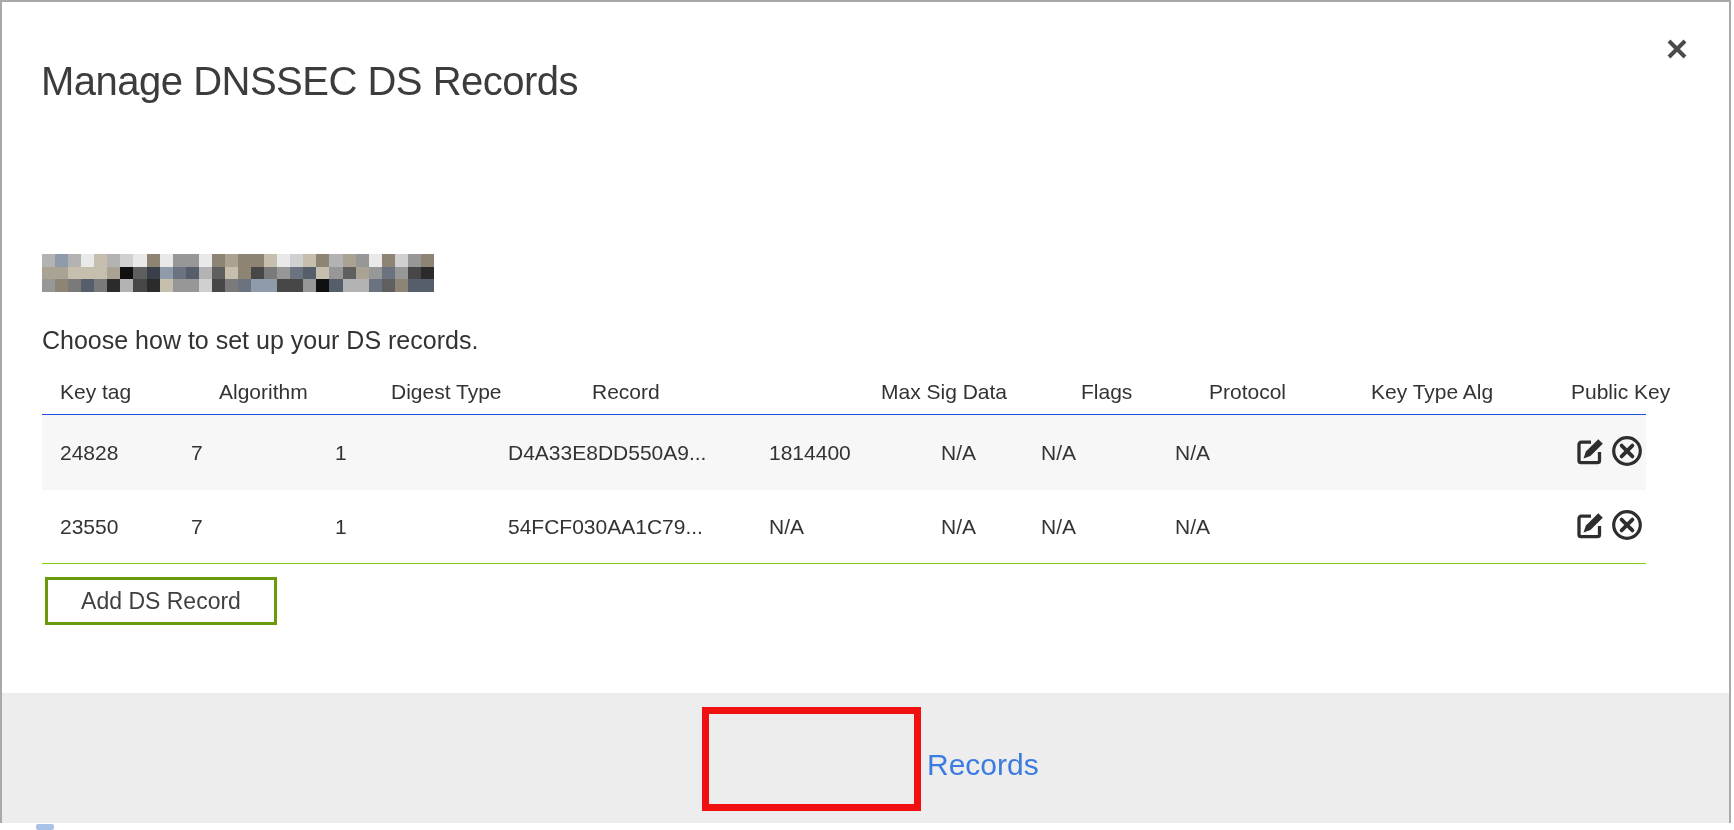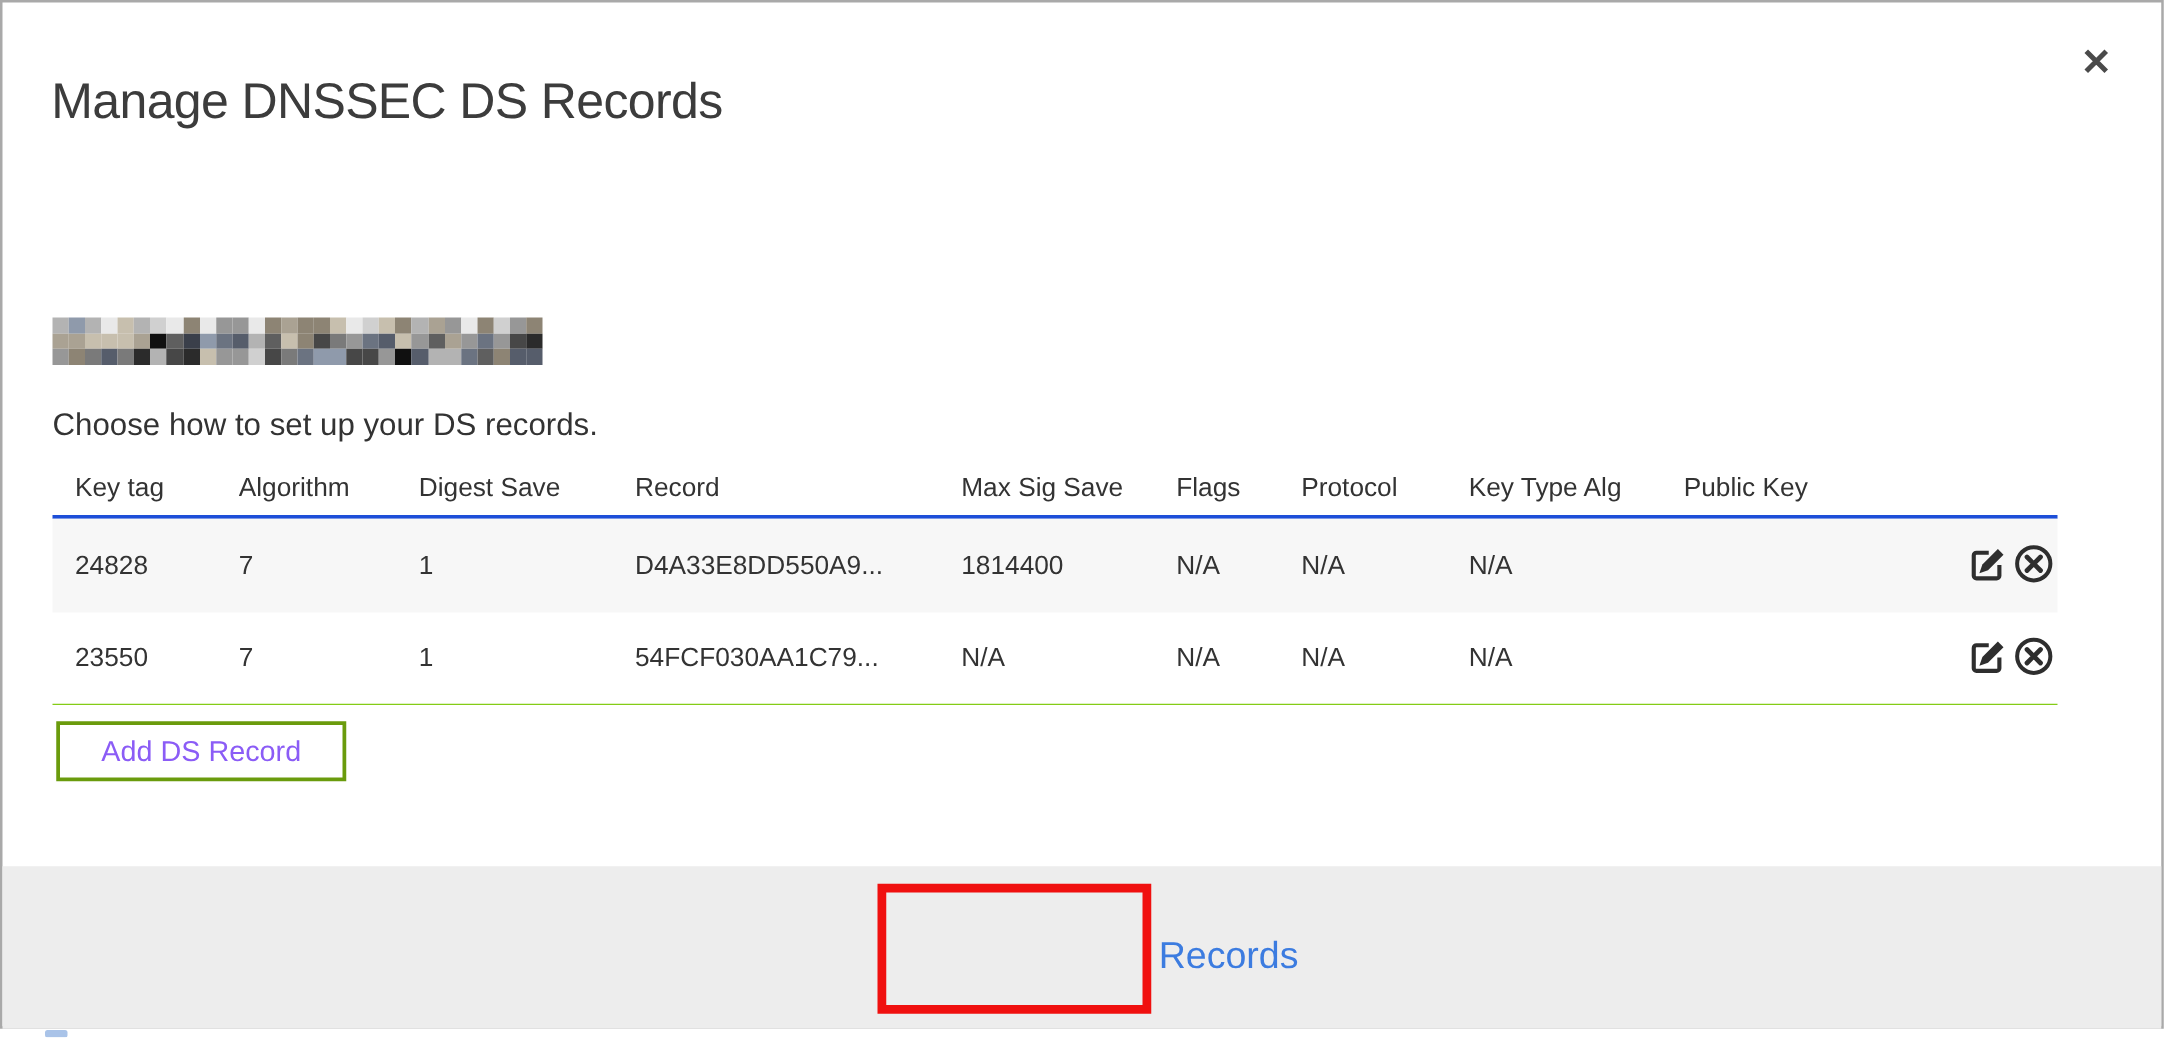--- a/index.html
+++ b/index.html
@@ -8,29 +8,29 @@
          border:2px solid #a9a9a9;box-sizing:border-box;}
   .title{position:absolute;left:39px;top:30px;font-size:40px;font-weight:400;color:#3c3c3c;letter-spacing:-0.5px;}
   .close-btn{position:absolute;left:1658px;top:31px;width:34px;height:34px;border:none;background:transparent;
              padding:0;cursor:pointer;display:flex;align-items:center;justify-content:center;}
   .mosaic{position:absolute;left:40px;top:252px;width:392px;height:38px;display:grid;
           grid-template-columns:repeat(30,1fr);grid-template-rows:repeat(3,1fr);}
   .instruction{position:absolute;left:40px;top:324px;font-size:25px;color:#333;}
   .table{position:absolute;left:40px;top:368px;width:1604px;font-size:21px;color:#333;}
   .trow{display:grid;grid-template-columns:131px 144px 173px 261px 172px 100px 134px 172px 215px 1fr;
         align-items:center;padding-left:18px;box-sizing:border-box;}
-  .thead{height:45px;border-bottom:3px solid #1d4ed8;}
+  .thead{height:45px;border-bottom:1px solid #1d4ed8;gap:28px;}
   .tr1{height:75px;background:#f7f7f7;}
   .tr2{height:74px;border-bottom:1px solid #84cc16;}
   .cell{white-space:nowrap;overflow:hidden;}
   .actions{display:flex;justify-content:flex-end;align-items:center;gap:3px;padding-right:2px;}
   .icon-btn{border:none;background:transparent;padding:0;cursor:pointer;width:34px;height:34px;
             display:flex;align-items:center;justify-content:center;}
   .add-btn{position:absolute;left:43px;top:575px;width:232px;height:48px;background:#fff;
-           border:3px solid #6a9b0c;color:#8b5cf6;font-size:23px;font-family:"Liberation Sans",sans-serif;
+           border:3px solid #6a9b0c;color:#404040;font-size:23px;font-family:"Liberation Sans",sans-serif;
            cursor:pointer;box-sizing:border-box;}
   .footer{position:absolute;left:0;top:691px;width:100%;height:130px;background:#ededed;}
   .annotation{position:absolute;left:700px;top:705px;width:219px;height:104px;
               border:7px solid #f0100f;box-sizing:border-box;pointer-events:none;}
   .save-btn{position:absolute;left:723px;top:725px;width:177px;height:72px;background:#649500;
             border:none;border-bottom:7px solid #4b7200;color:#fff;font-size:30px;
             font-family:"Liberation Sans",sans-serif;cursor:pointer;box-sizing:border-box;}
   .cancel-link{position:absolute;left:925px;top:746px;font-size:30px;color:#3c7ce0;text-decoration:none;cursor:pointer;}
   .behind-fragment{position:absolute;left:36px;top:824px;width:18px;height:6px;background:#a9c3e8;border-radius:2px;}
 </style>
@@ -142,23 +142,23 @@
         <div style="background: rgb(86, 93, 107);"></div>
         <div style="background: rgb(86, 93, 107);"></div>
       </div>
 
     <div class="instruction">Choose how to set up your DS records.</div>
 
     <div class="table">
       <div class="trow thead">
         <div class="cell">Key tag</div>
         <div class="cell">Algorithm</div>
-        <div class="cell">Digest Save</div>
+        <div class="cell">Digest Type</div>
         <div class="cell">Record</div>
-        <div class="cell">Max Sig Save</div>
+        <div class="cell">Max Sig Data</div>
         <div class="cell">Flags</div>
         <div class="cell">Protocol</div>
         <div class="cell">Key Type Alg</div>
         <div class="cell">Public Key</div>
         <div class="cell"></div>
       </div>
 
       <div class="trow tr1">
         <div class="cell">24828</div>
         <div class="cell">7</div>

